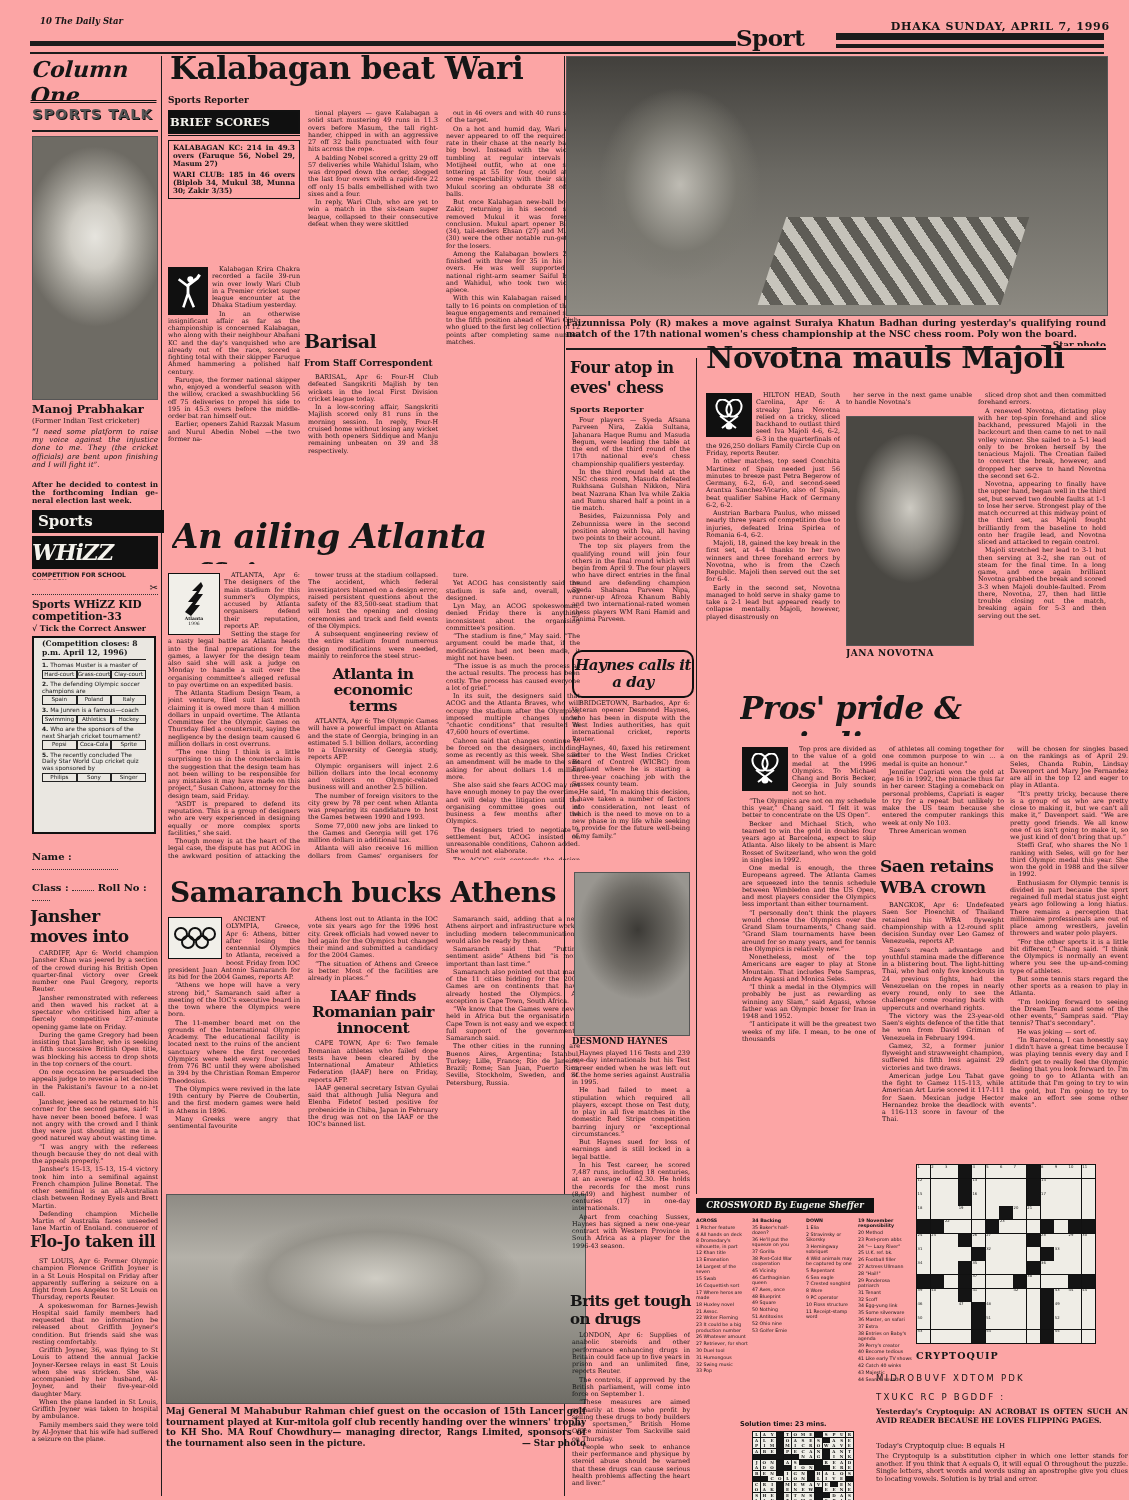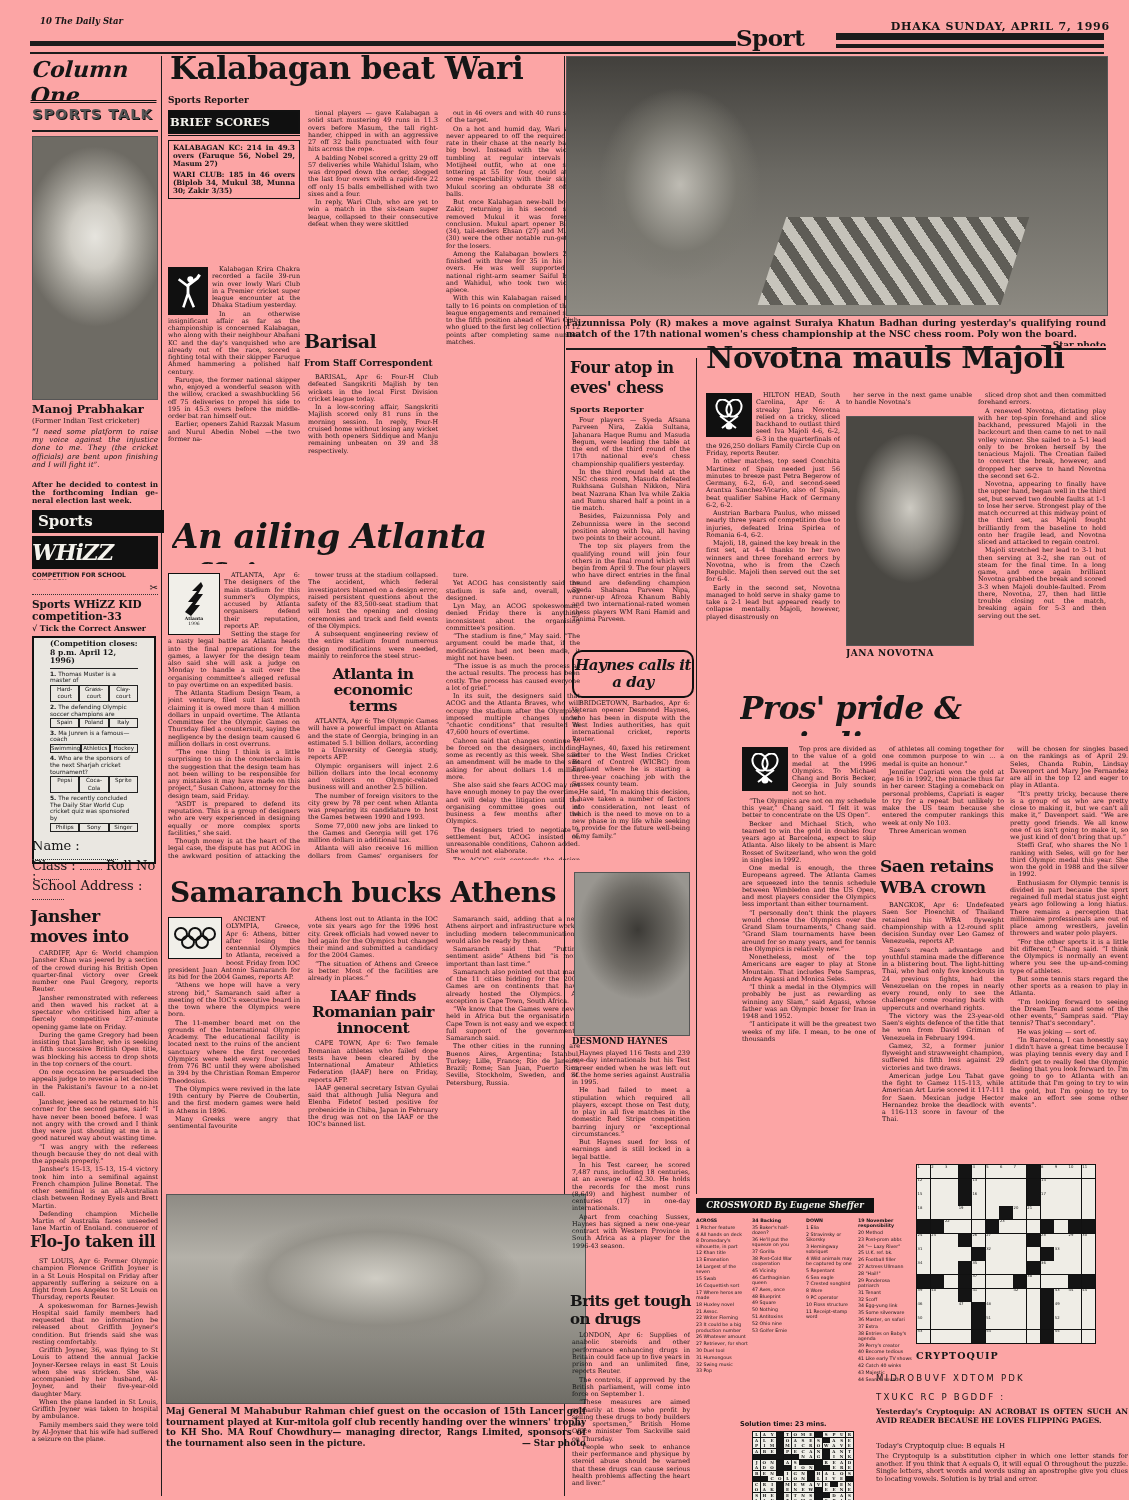--- a/index.html
+++ b/index.html
@@ -26,21 +26,21 @@
   h3.inhead{font-size:15.5px;line-height:16px;font-weight:bold;text-align:center;margin:6px 0 4px;letter-spacing:-0.5px;}
   .cw-grid{display:grid;border:1px solid #111;background:#111;gap:0.5px;}
   .cw-cell{background:#efede6;position:relative;}
   .cw-cell.blk{background:#141414;}
   .cw-cell i{position:absolute;top:-0.5px;left:0.5px;font-style:normal;font-size:3.8px;line-height:4.5px;font-family:"DejaVu Sans",sans-serif;}
   .cw-cell b{display:block;text-align:center;font-weight:bold;}
   .dotlead{border-bottom:1.5px dotted #333;}
   .optrow{display:flex;margin:1px 0 2px;}
   .optrow span{flex:1;border:1px solid #222;font-size:5.6px;line-height:7.5px;text-align:center;font-family:"DejaVu Sans",sans-serif;}
   .q{font-size:5.9px;line-height:6.6px;margin:2px 0 0;font-family:"DejaVu Sans",sans-serif;}
-  .formline{font-size:13px;font-weight:normal;line-height:10px;}
+  .formline{font-size:10px;font-weight:bold;line-height:10px;margin-top:11px;}
 </style>
 </head>
 <body>
 
 <div class="page">
 
   <div class="ab" style="left:40px;top:16px;width:170px;height:13px;font-size:8.5px;font-weight:bold;font-style:italic">10 The Daily Star</div>
   <div class="ab" style="left:888px;top:20px;width:222px;height:15px;font-size:11px;font-weight:bold;letter-spacing:0.8px;text-align:right">DHAKA  SUNDAY,  APRIL  7,  1996</div>
   <div class="ab rule" style="left:30px;top:41px;width:706px;height:5px"></div>
   <div class="ab hl center" style="left:736px;top:24px;width:100px;height:28px;font-size:23px">Sport</div>
@@ -60,21 +60,21 @@
   <div class="ab" style="left:32px;top:428px;width:126px;height:52px;font-style:italic;font-size:7.3px;line-height:8.2px;text-align:justify">“I need some platform to raise my voice against the injustice done to me. They (the cricket officials) are bent upon finishing and I will fight it”.</div>
   <div class="ab" style="left:32px;top:481px;width:126px;height:27px;font-weight:bold;font-size:7.3px;line-height:8.2px;text-align:justify">After he decided to contest in the forthcoming Indian ge-neral election last week.</div>
 
   <div class="ab blackbox" style="left:32px;top:510px;width:126px;height:23px;font-size:15px;font-weight:bold;padding-left:6px;line-height:23px">Sports</div>
   <div class="ab blackbox center" style="left:32px;top:536px;width:126px;height:33px;font-size:22px;font-weight:bold;font-style:italic;line-height:33px;letter-spacing:-1px">WHiZZ KID</div>
   <div class="ab center" style="left:32px;top:571px;width:126px;height:9px;font-family:'DejaVu Sans',sans-serif;font-weight:bold;font-size:6.1px">COMPETITION FOR SCHOOL CHILDREN</div>
   <div class="ab" style="left:32px;top:582px;width:126px;height:12px;border-bottom:1.5px dotted #333;text-align:right;font-size:10px"><span>✂</span></div>
   <div class="ab center" style="left:32px;top:598px;width:126px;height:26px;font-weight:bold;font-size:10.5px;line-height:12px">Sports WHiZZ KID competition-33</div>
   <div class="ab center" style="left:32px;top:624px;width:126px;height:10px;font-weight:bold;font-size:7.8px">√ Tick the Correct Answer</div>
 
-  <div class="ab" style="left:32px;top:636px;width:124px;height:228px;border:2px solid #111;padding:2px 16px;box-sizing:border-box;background:#eae7e1">
+  <div class="ab" style="left:32px;top:636px;width:124px;height:198px;border:2px solid #111;padding:2px 8px;box-sizing:border-box;background:#eae7e1">
     <div class="center" style="font-weight:bold;font-size:7.6px;line-height:8.6px;border-bottom:1px solid #222;padding-bottom:2px">(Competition closes: 8 p.m. April 12, 1996)</div>
     <p class="q"><b>1.</b> <span>Thomas Muster is a master of</span></p>
     <div class="optrow">
         <span>Hard-court</span>
         <span>Grass-court</span>
         <span>Clay-court</span>
       </div>
     <p class="q"><b>2.</b> <span>The defending Olympic soccer champions are</span></p>
     <div class="optrow">
         <span>Spain</span>

